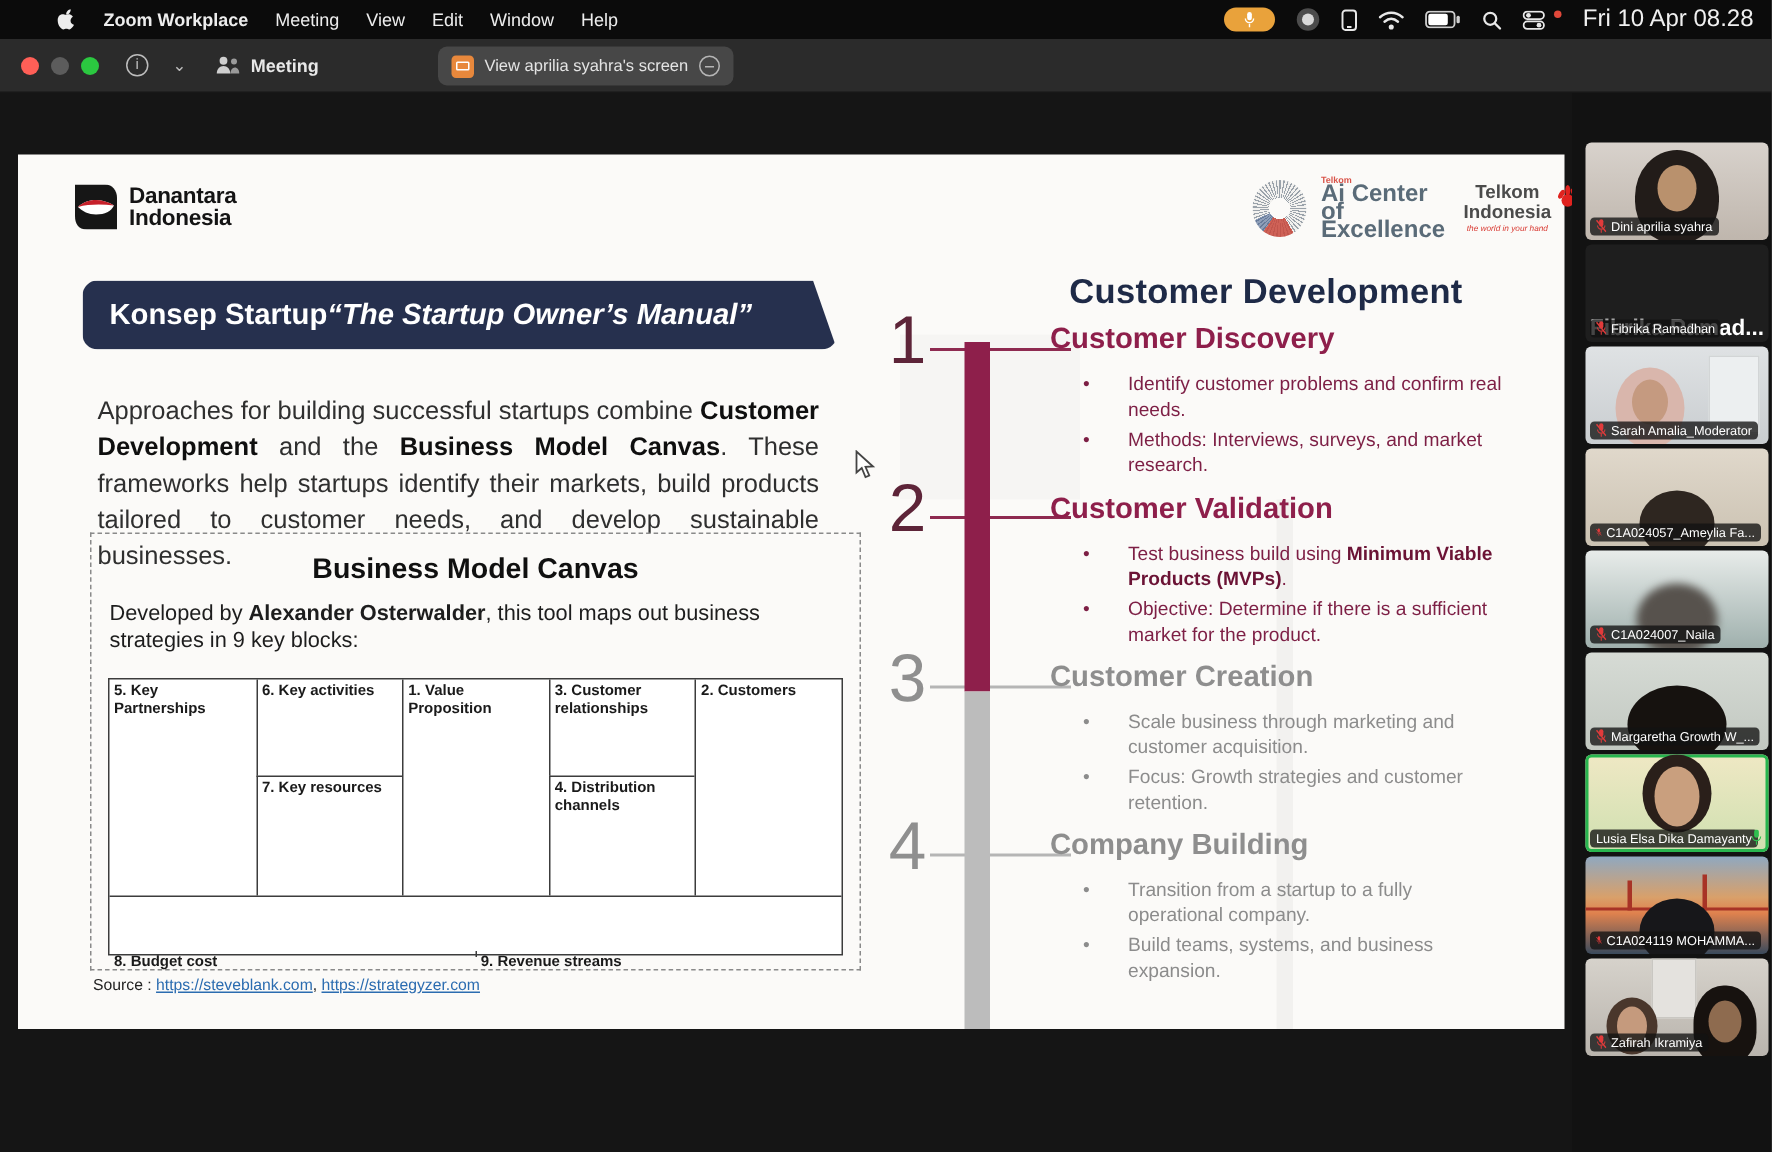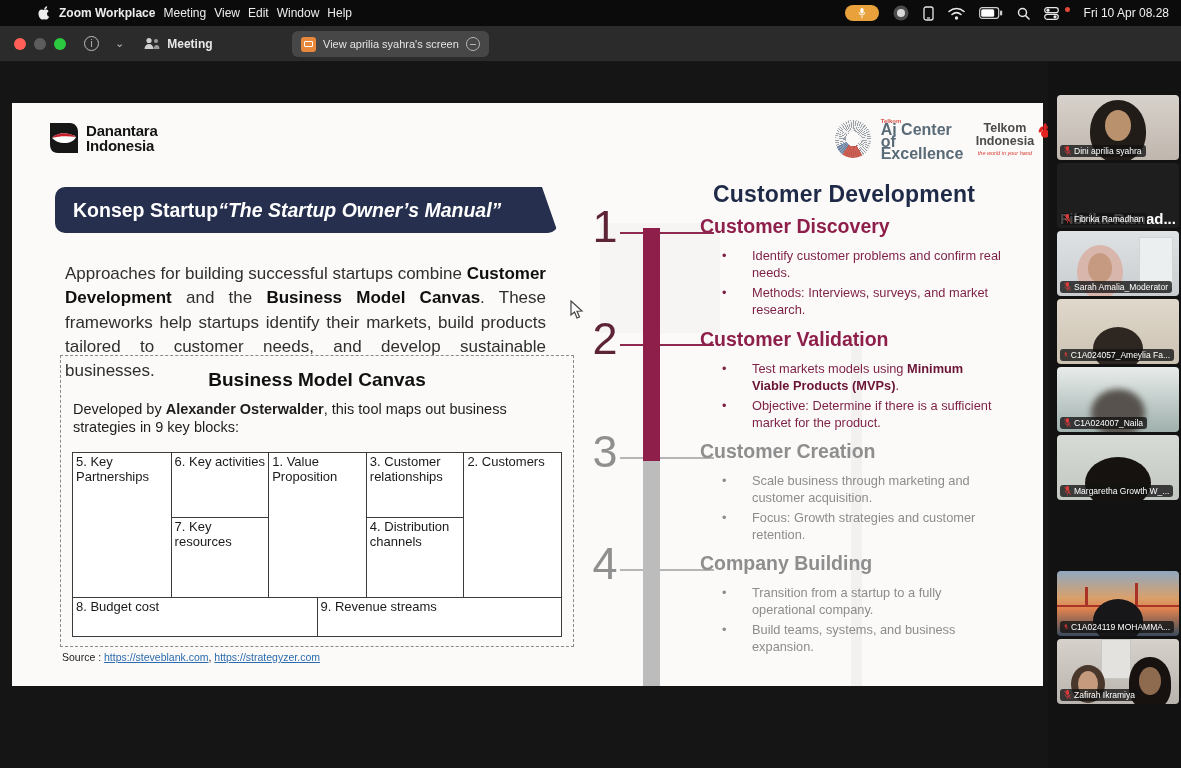--- a/index.html
+++ b/index.html
@@ -2,28 +2,28 @@
 <html><head>
 <meta charset="utf-8">
 <style>
   html,body{margin:0;padding:0;background:#000;}
   *{box-sizing:border-box;font-family:"Liberation Sans",sans-serif;}
   #screen{position:relative;width:1181px;height:768px;background:#0c0c0c;overflow:hidden;}
 
   
   .menubar{position:absolute;left:0;top:0;width:100%;height:26px;background:#0b0b0b;
     display:flex;align-items:center;color:#ededed;font-size:12px;}
-  .menubar .left{display:flex;align-items:center;gap:8px;padding-left:38px;}
+  .menubar .left{display:flex;align-items:center;gap:18px;padding-left:38px;}
   .menubar .appname{font-weight:bold;}
   .menubar .right{margin-left:auto;display:flex;align-items:center;gap:14px;padding-right:12px;}
   .apple{width:13px;height:15px;fill:#ededed;}
   .micpill{width:34px;height:16px;border-radius:9px;background:#e9a23b;display:flex;align-items:center;justify-content:center;}
   .statussvg{display:block;}
   .reddot{width:5px;height:5px;border-radius:50%;background:#e0483a;margin-left:-8px;margin-top:-8px;}
-  .clock{font-size:12px;color:#f0f0f0;white-space:nowrap;}
+  .clock{font-size:16px;color:#f0f0f0;white-space:nowrap;}
 
   
   .titlebar{position:absolute;left:0;top:26px;width:100%;height:36px;background:#2b2b2b;border-bottom:1px solid #171717;
     display:flex;align-items:center;color:#e8e8e8;font-size:12px;}
   .lights{display:flex;gap:8px;padding-left:14px;}
   .light{width:12px;height:12px;border-radius:50%;}
   .light.red{background:#ff5f57;}
   .light.gray{background:#5c5c5c;}
   .light.green{background:#2bc840;}
   .tb-ico{margin-left:18px;color:#bdbdbd;display:flex;align-items:center;}
@@ -72,26 +72,26 @@
   .intro{position:absolute;left:53px;top:142px;width:481px;font-size:17px;line-height:1.43;
     text-align:justify;color:#2f2f2f;}
   .intro b{color:#0f0f0f;}
 
   
   .bmcbox{position:absolute;left:48px;top:252px;width:514px;height:292px;border:1.5px dashed #8a8a8a;}
   .bmctitle{text-align:center;font-size:19px;font-weight:bold;color:#101010;margin-top:13px;}
   .bmcsub{margin:9px 12px 0 12px;font-size:14.5px;color:#1d1d1d;line-height:1.25;}
   .bmcgrid{position:absolute;left:11px;top:96px;width:490px;height:185px;border:1px solid #3c3c3c;background:#fff;}
   .bmctop{display:grid;grid-template-columns:repeat(5,1fr);grid-template-rows:64px 80px;height:144px;}
-  .cell{border-left:1px solid #3c3c3c;padding:2px 3px;font-size:13px;font-weight:normal;color:#1a1a1a;line-height:1.15;}
+  .cell{border-left:1px solid #3c3c3c;padding:2px 3px;font-size:10px;font-weight:bold;color:#1a1a1a;line-height:1.15;}
   .cell.first{border-left:none;}
   .cell.sub{border-top:1px solid #3c3c3c;}
   .span2{grid-row:span 2;}
   .bmcbottom{display:flex;height:40px;border-top:1px solid #3c3c3c;}
-  .bmcbottom .cell{flex:1;}
+  .bmcbottom .cell{flex:1;margin-top:36px;}
   .bmcbottom .cell + .cell{border-left:1px solid #3c3c3c;}
 
   
   .source{position:absolute;left:50px;top:548px;font-size:10.5px;color:#222;}
   .source a{color:#2b6cb0;text-decoration:underline;}
 
   
   .cdhead{position:absolute;left:682px;top:78px;width:300px;text-align:center;
     font-size:23px;font-weight:bold;color:#1e2a47;letter-spacing:0.2px;}
   .num{position:absolute;left:570px;width:46px;text-align:center;font-size:45px;font-weight:normal;}
@@ -347,21 +347,21 @@
               <span><span>Methods: Interviews, surveys, and market research.</span><b></b><span></span></span>
             </li>
         </ul>
       </div>
 
       <div class="sec mar" style="top:225px;">
         <h3>Customer Validation</h3>
         <ul>
           <li>
               <span class="dot">•</span>
-              <span><span>Test markets models using </span><b>Minimum Viable Products (MVPs)</b><span>.</span></span>
+              <span><span>Test business build using </span><b>Minimum Viable Products (MVPs)</b><span>.</span></span>
             </li>
           <li>
               <span class="dot">•</span>
               <span><span>Objective: Determine if there is a sufficient market for the product.</span><b></b><span></span></span>
             </li>
         </ul>
       </div>
 
       <div class="sec gry" style="top:337px;">
         <h3>Customer Creation</h3>
@@ -472,20 +472,32 @@
           <svg width="7" height="10" viewBox="0 0 10 14">
               <rect x="3" y="0" width="4" height="7" rx="2" fill="#e23b3b"></rect>
               <path d="M1.5 6a3.5 3.5 0 0 0 7 0" stroke="#e23b3b" fill="none"></path>
               <line x1="5" y1="10" x2="5" y2="13" stroke="#e23b3b"></line>
               <line x1="0.5" y1="1" x2="9.5" y2="12" stroke="#e23b3b" stroke-width="1.3"></line>
             </svg>
           <span>Margaretha Growth W_...</span>
         </div>
       </div>
 
+      <div class="tile t7 active" style="top:441px;">
+        <i class="h"></i>
+          <i class="f"></i>
+        <div class="label">
+          <span>Lusia Elsa Dika Damayanty</span>
+        </div>
+        <svg class="livemic" width="8" height="11" viewBox="0 0 10 14">
+            <rect x="3" y="0" width="4" height="7" rx="2" fill="#2fbf4f"></rect>
+            <path d="M1.5 6a3.5 3.5 0 0 0 7 0" stroke="#2fbf4f" fill="none"></path>
+            <line x1="5" y1="10" x2="5" y2="13" stroke="#2fbf4f"></line>
+          </svg>
+      </div>
 
       <div class="tile t8" style="top:509px;">
         <i class="deck"></i>
           <i class="tw1"></i>
           <i class="tw2"></i>
           <i class="sil"></i>
         <div class="label">
           <svg width="7" height="10" viewBox="0 0 10 14">
               <rect x="3" y="0" width="4" height="7" rx="2" fill="#e23b3b"></rect>
               <path d="M1.5 6a3.5 3.5 0 0 0 7 0" stroke="#e23b3b" fill="none"></path>

